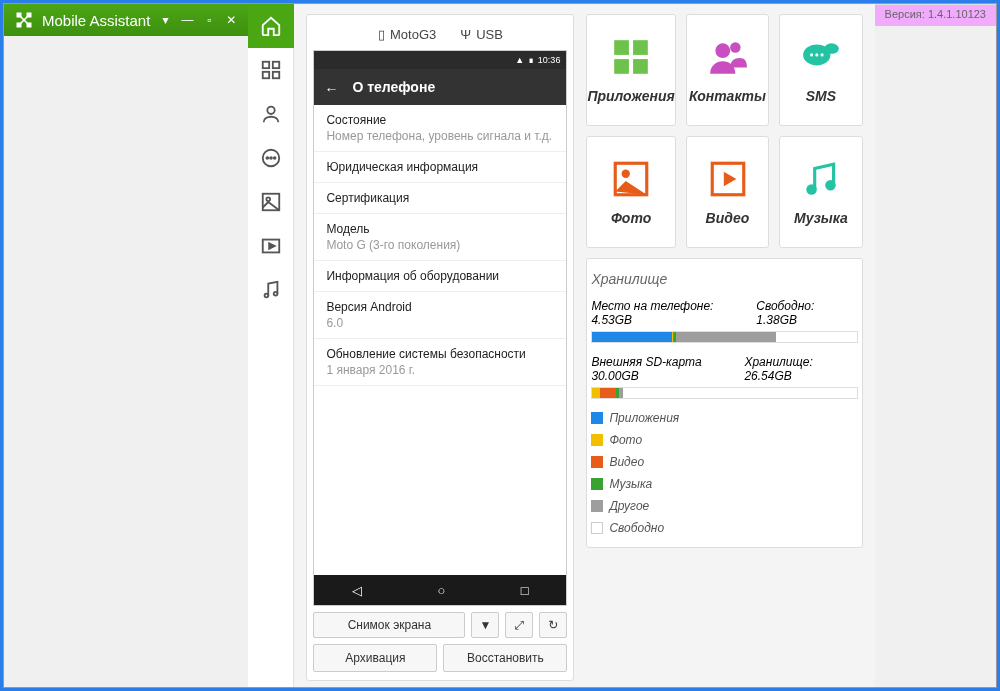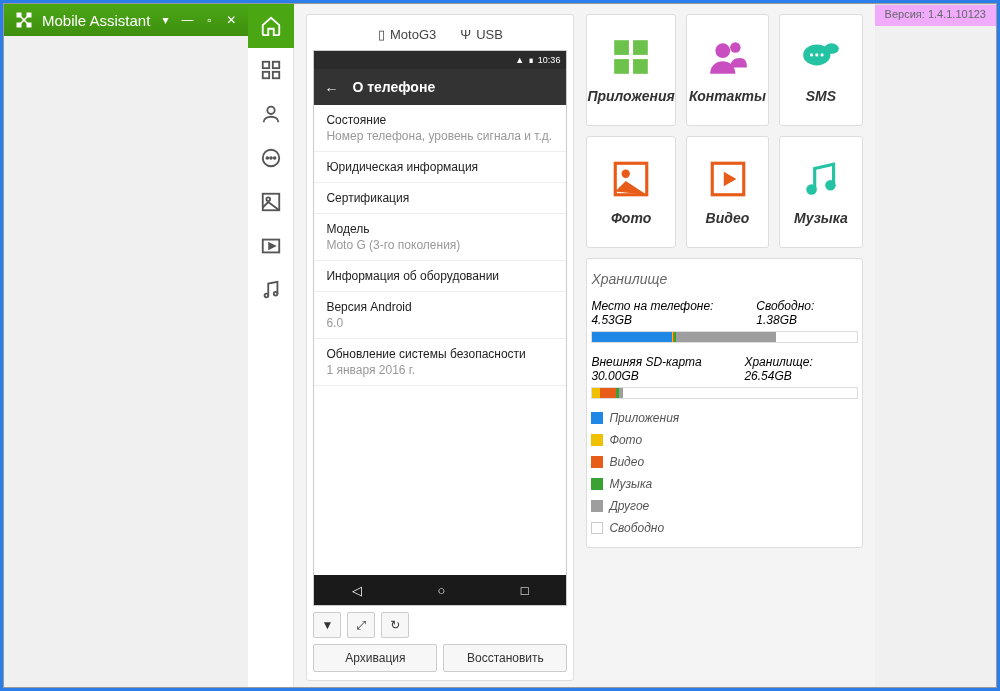--- a/index.html
+++ b/index.html
@@ -175,20 +175,23 @@
                   <div class="secondary">1 января 2016 г.</div>
                 </div>
             </div>
             <div class="navbar">
               <span>◁</span>
               <span>○</span>
               <span>□</span>
             </div>
           </div>
           <div class="phonebuttons">
+            <div class="btn">
+                <span>Снимок экрана</span>
+              </div>
             <div class="iconbtn">▼</div>
             <div class="iconbtn">⤢</div>
             <div class="iconbtn">↻</div>
           </div>
           <div class="phonebuttons2">
             <div class="btn">
                 <span>Архивация</span>
               </div>
             <div class="btn">
                 <span>Восстановить</span>

